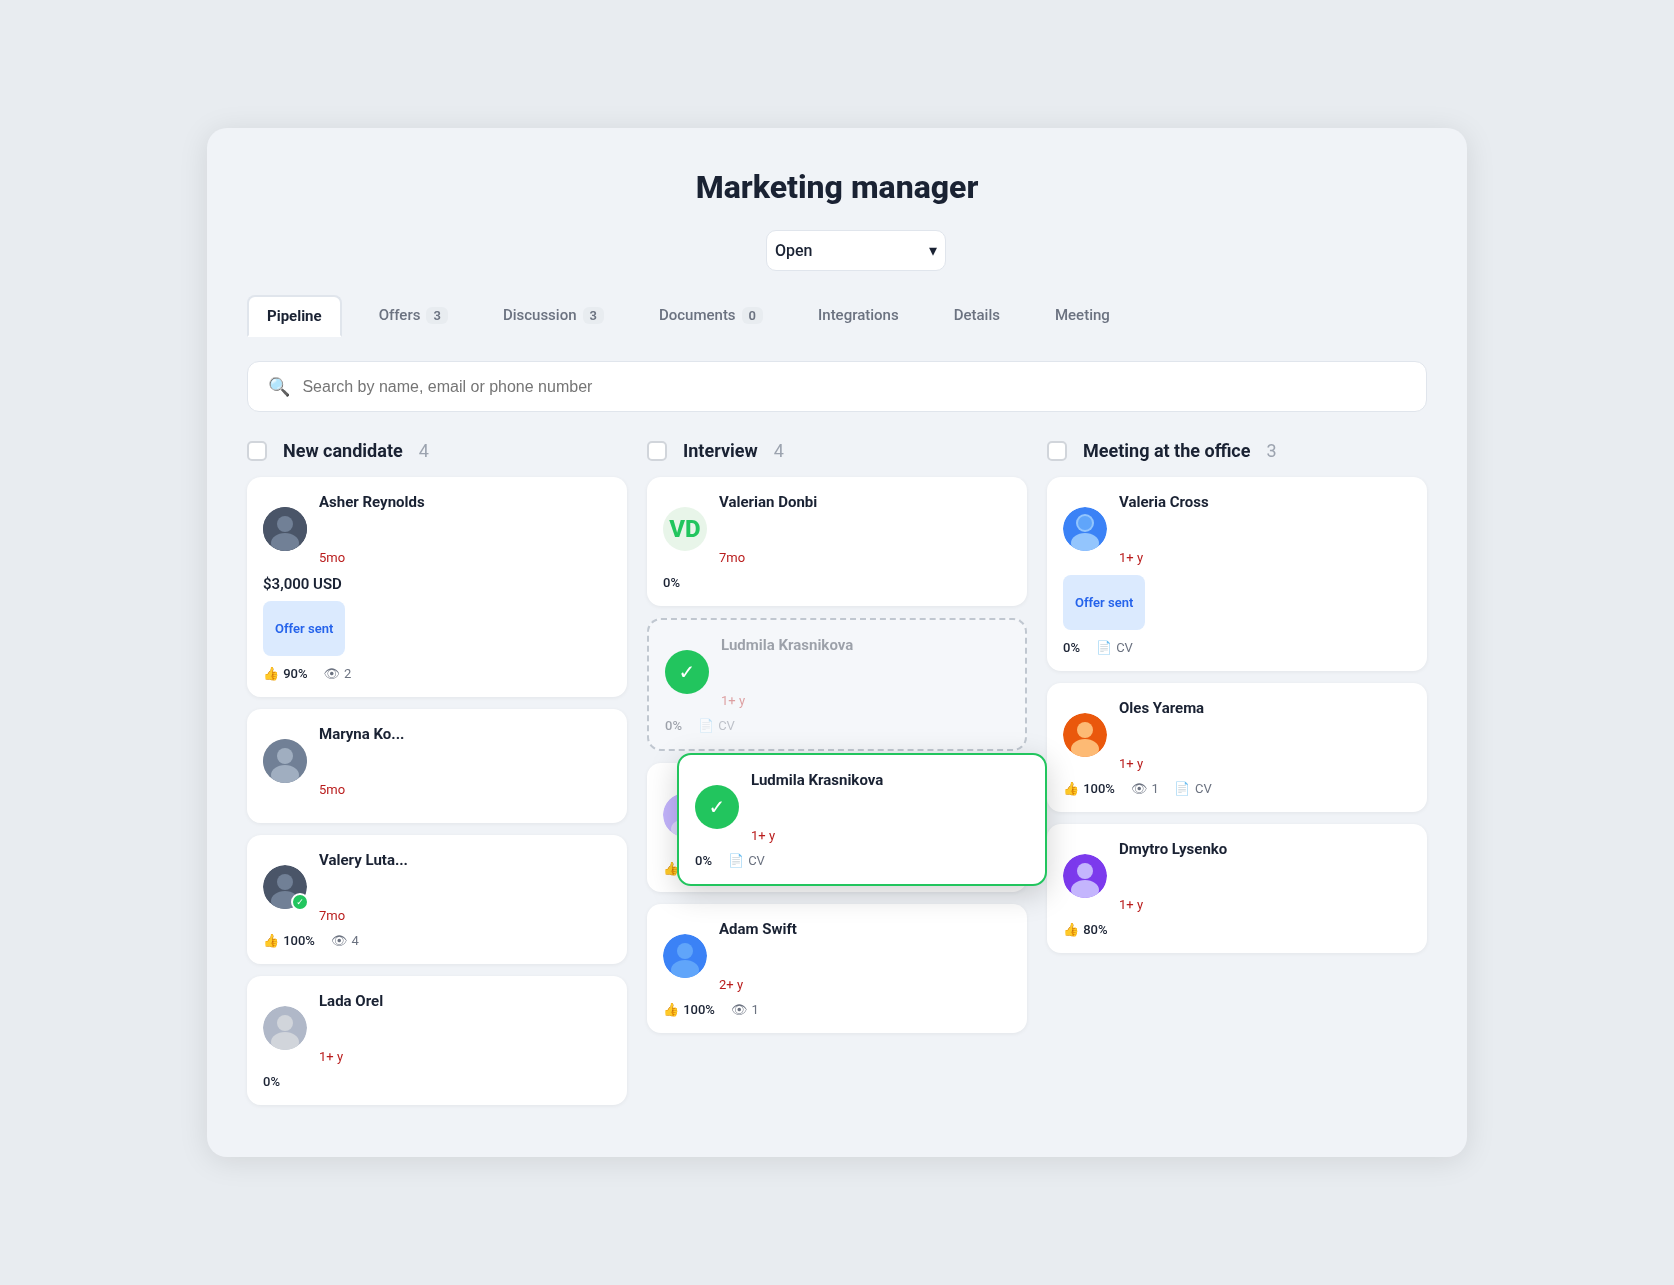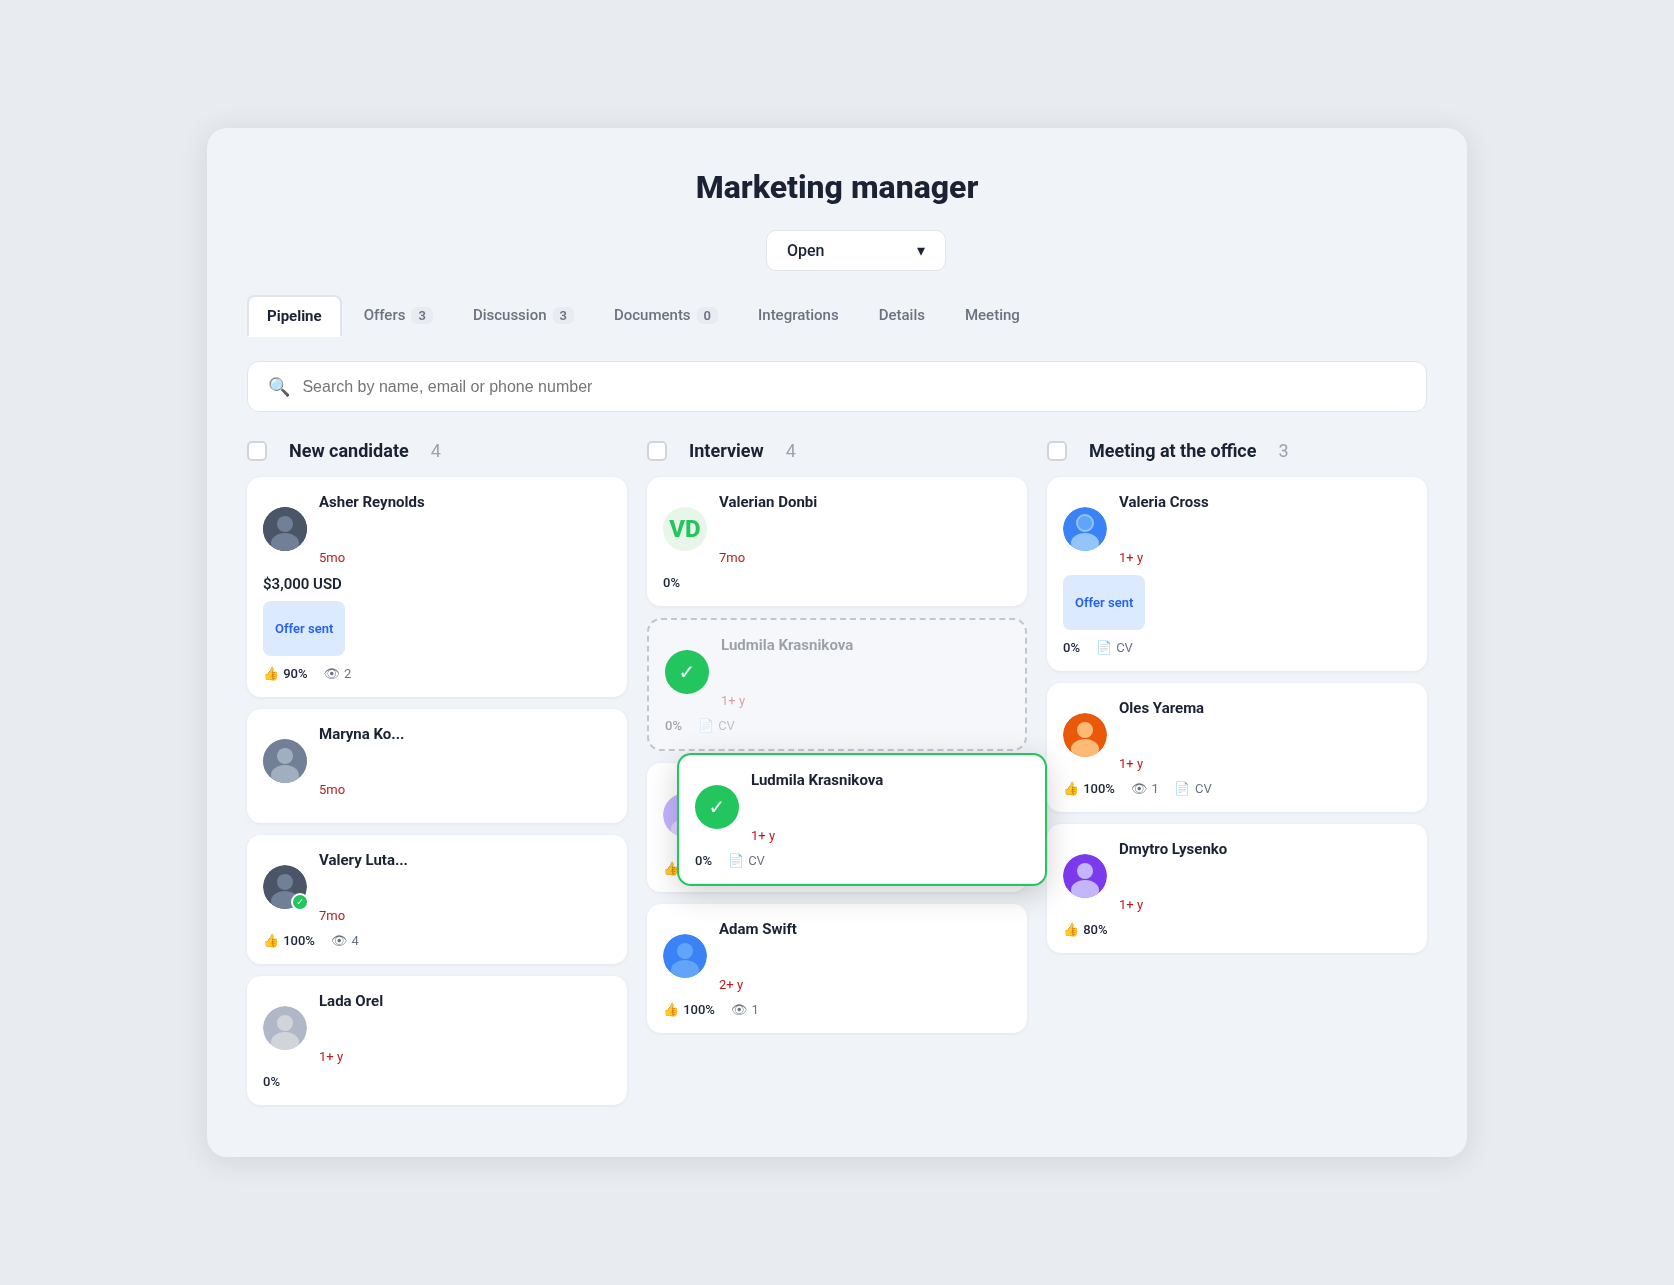--- a/index.html
+++ b/index.html
@@ -32,33 +32,33 @@
       font-weight: 800;
       color: #1a2233;
     }
     .status-dropdown {
       display: flex;
       align-items: center;
       gap: 8px;
       background: #fff;
       border: 1px solid #e0e5ec;
       border-radius: 10px;
-      padding: 10px 20px;
+      padding: 10px 8px;
       font-size: 16px;
       font-weight: 500;
       color: #1a2233;
       cursor: pointer;
       min-width: 180px;
       justify-content: space-between;
       margin-left: 38px;
     }
     .tabs {
       display: flex;
       align-items: center;
-      gap: 4px;
+      gap: 19px;
       margin-bottom: 24px;
       border-bottom: 2px solid transparent;
     }
     .tab {
       padding: 10px 18px;
       font-size: 15px;
       font-weight: 500;
       color: #6b7280;
       cursor: pointer;
       border-radius: 8px 8px 0 0;
@@ -108,21 +108,21 @@
       gap: 20px;
       align-items: flex-start;
     }
     .pipeline-col {
       flex: 1;
       min-width: 0;
     }
     .col-header {
       display: flex;
       align-items: center;
-      gap: 22px;
+      gap: 16px;
       margin-bottom: 16px;
     }
     .col-checkbox {
       width: 20px;
       height: 20px;
       border: 2px solid #d1d5db;
       border-radius: 5px;
       background: #fff;
       flex-shrink: 0;
     }

